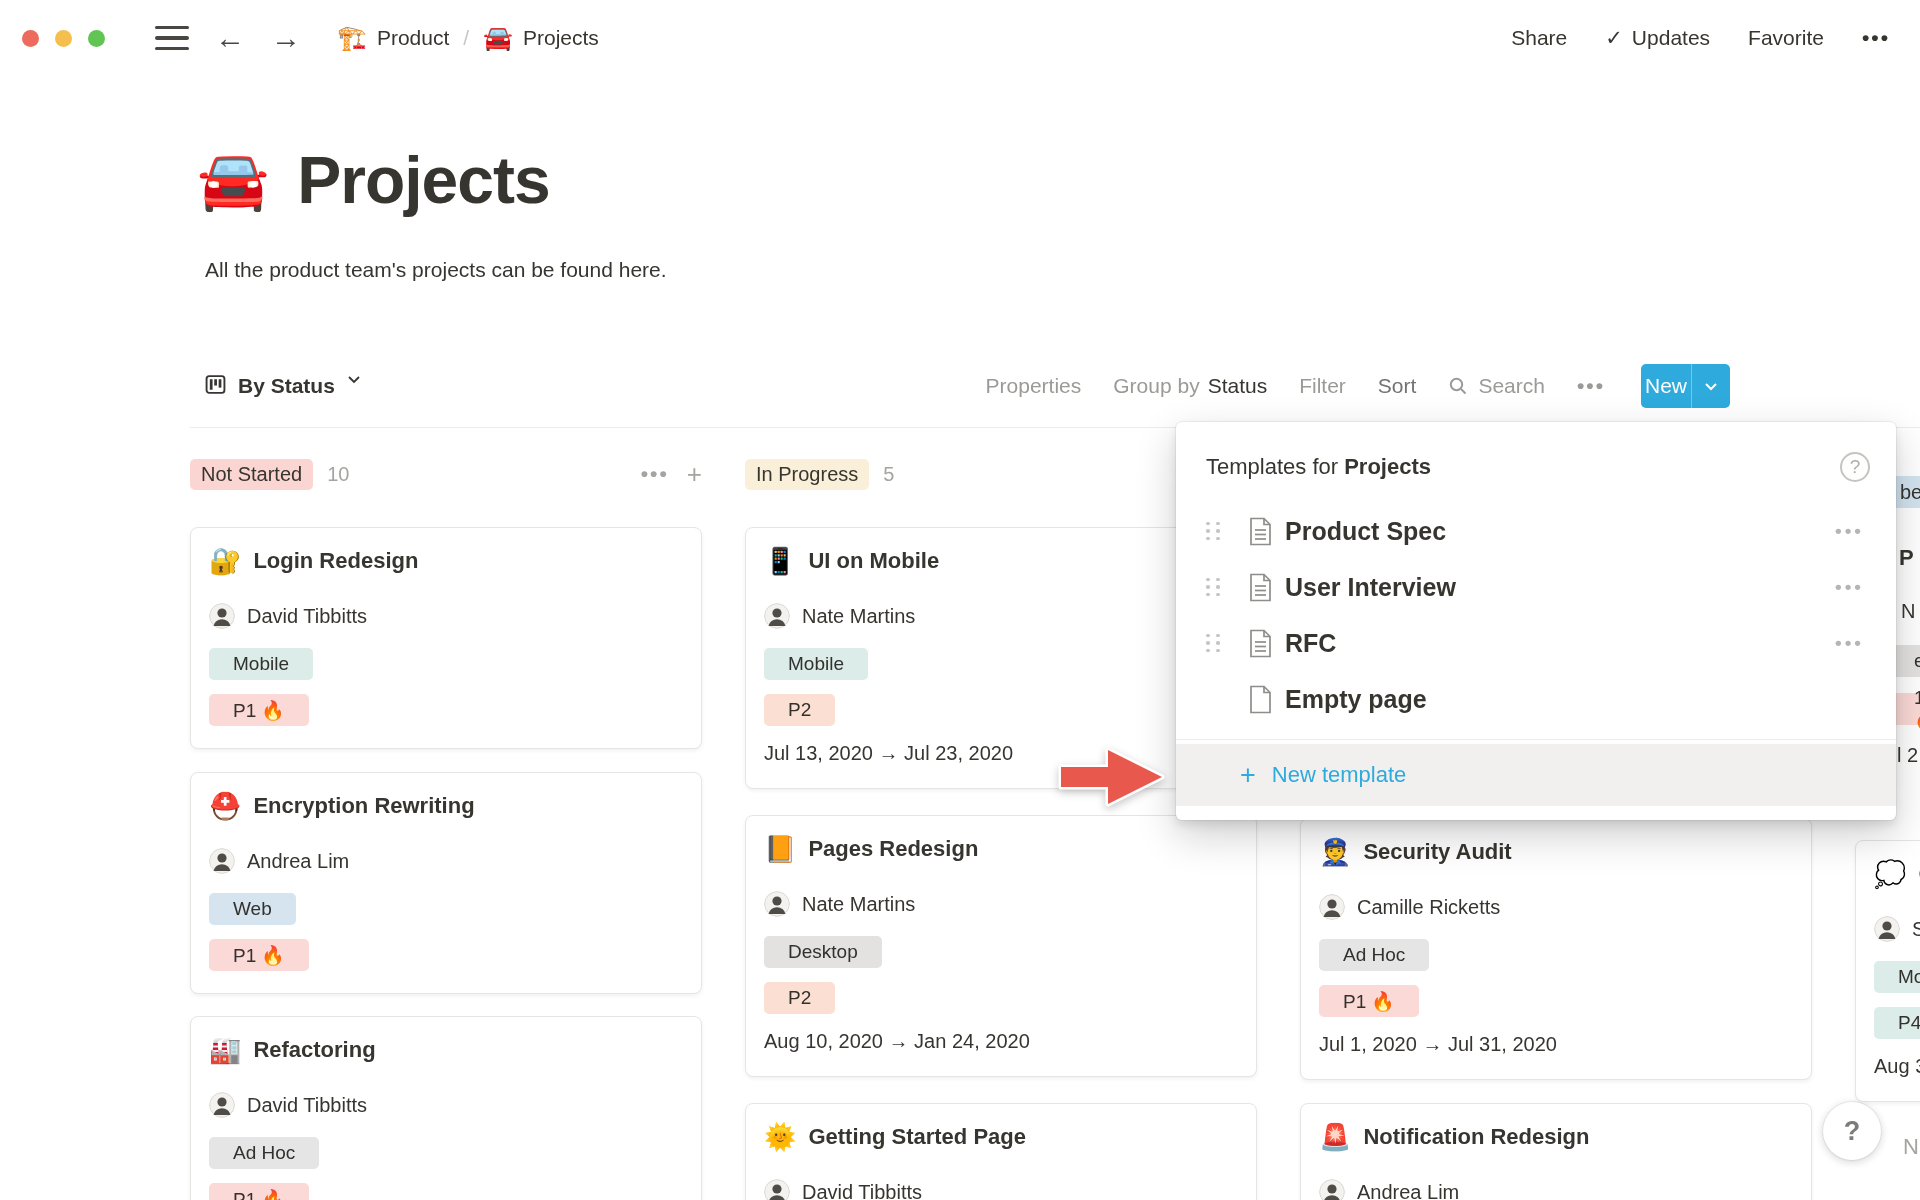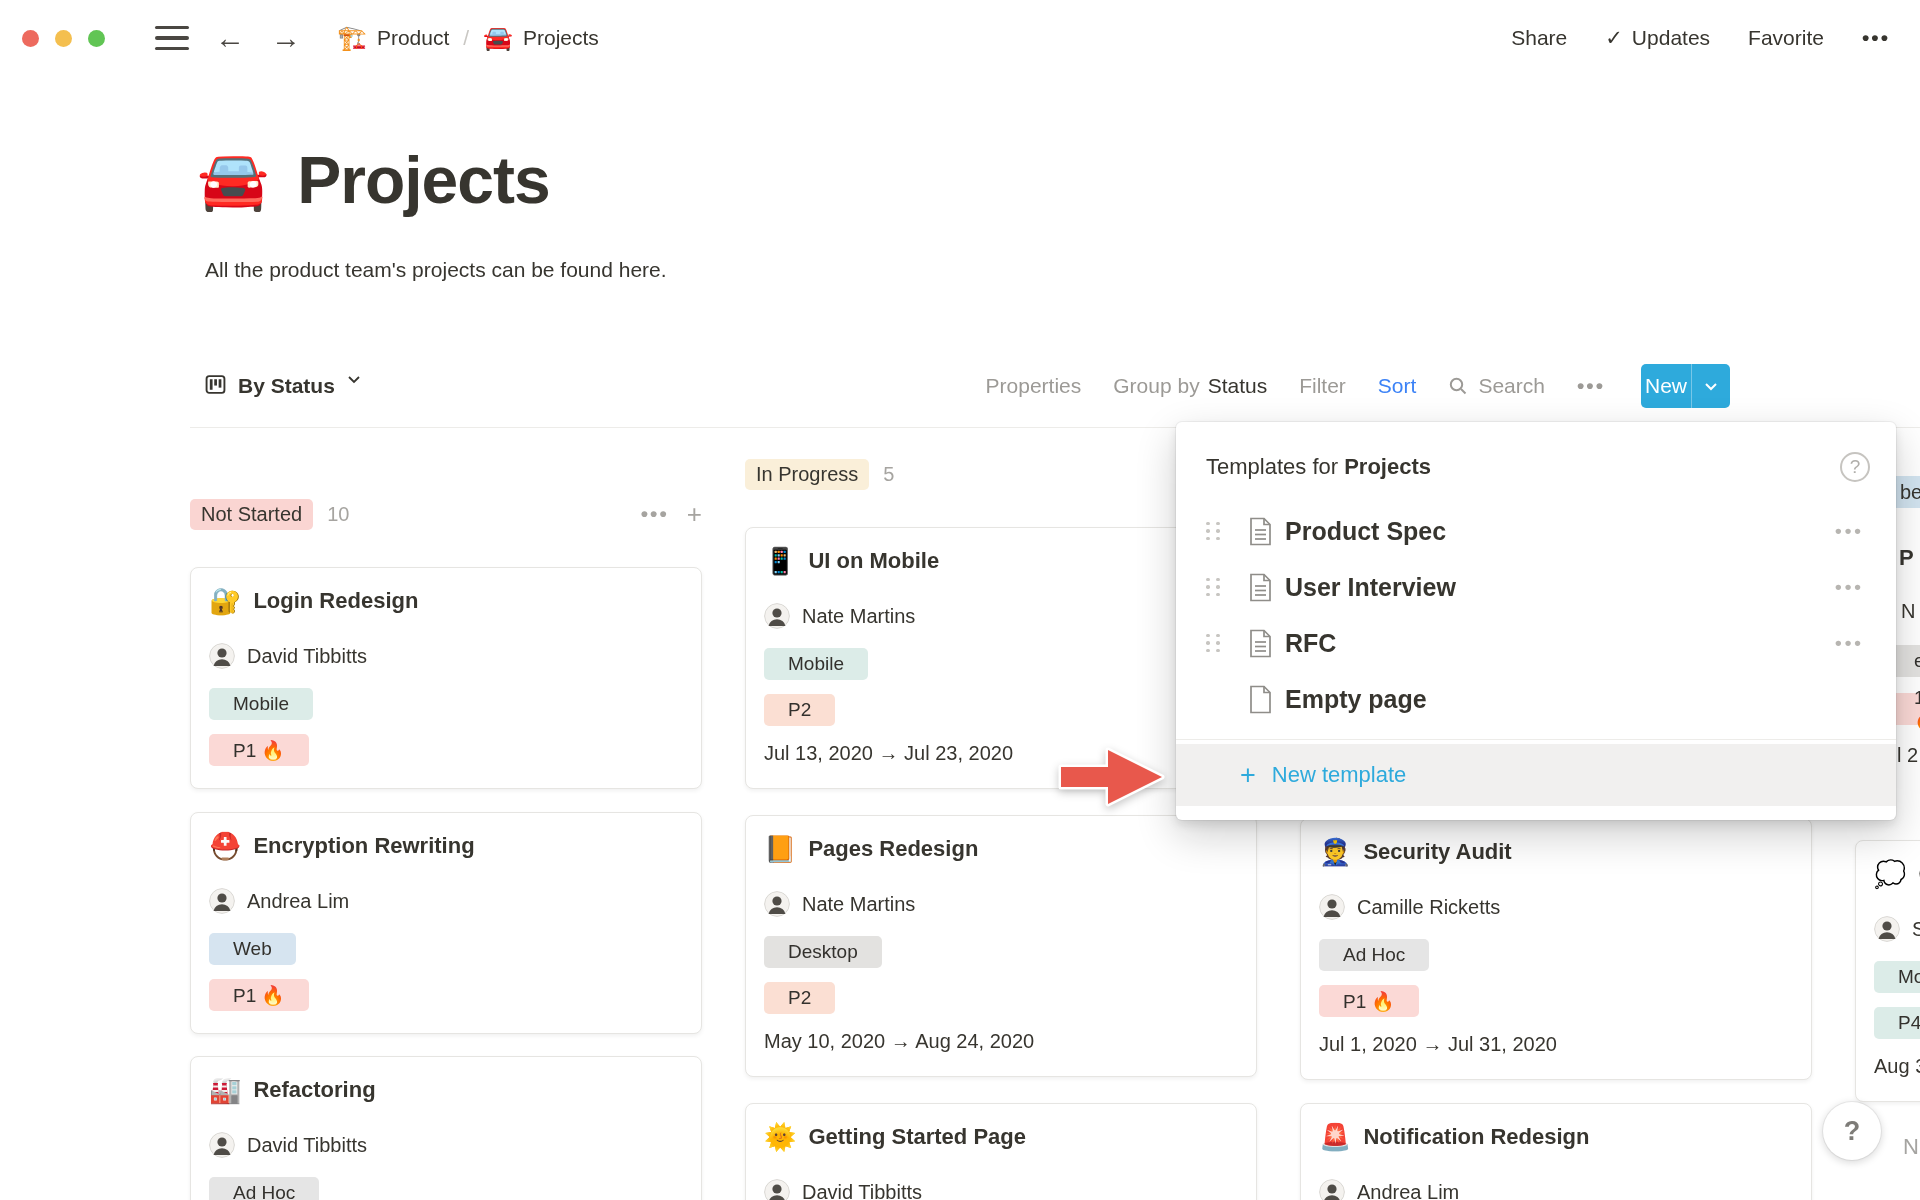--- a/index.html
+++ b/index.html
@@ -25,21 +25,21 @@
   .title-row h1{margin:0;font-size:66px;font-weight:700;letter-spacing:-1px;}
   .descr{position:absolute;left:205px;top:258px;font-size:21px;}
   
   .toolbar{position:absolute;left:190px;right:0;top:344px;height:84px;display:flex;align-items:center;
     justify-content:space-between;padding:0 190px 0 15px;border-bottom:1px solid #EDECE9;box-sizing:border-box;}
   .tb-left{display:flex;gap:12px;font-size:21px;font-weight:600;cursor:pointer;}
   .tb-right{display:flex;align-items:center;gap:32px;font-size:21px;}
   .tb-gray{color:#9C9A96;cursor:pointer;}
   .tb-dark{color:#37352F;}
   .groupby{display:flex;gap:8px;cursor:pointer;}
-  .sort{color:#3b82f6;cursor:pointer;}
+  .sort{color:#737373;cursor:pointer;}
   .searchbox{display:flex;align-items:center;gap:10px;color:#9C9A96;cursor:pointer;}
   .new-btn{display:flex;align-items:center;height:44px;background:#2EAADC;border-radius:5px;color:#fff;
     font-weight:500;cursor:pointer;margin-left:4px;overflow:hidden;}
   .new-btn .lbl{padding:0 4px;font-size:21px;}
   .new-btn .div{width:1px;height:44px;background:rgba(255,255,255,.35);}
   .new-btn .chev{width:38px;display:flex;align-items:center;justify-content:center;}
   
   .col{position:absolute;top:455px;width:512px;z-index:1;}
   .colhead{display:flex;align-items:center;height:38px;}
   .status-badge{font-size:20px;padding:4px 11px;border-radius:5px;}
@@ -174,21 +174,21 @@
       <span class="div"></span>
       <span class="chev">
         <svg width="14" height="10" viewBox="0 0 14 10">
             <polyline points="2,3 7,8 12,3" fill="none" stroke="#fff" stroke-width="2"></polyline>
           </svg>
       </span>
     </div>
   </div>
 </div>
 
-<div class="col" style="left:190px;margin-top:40px;">
+<div class="col" style="left:190px;">
   <div class="colhead">
     <span class="status-badge bg-notstarted">Not Started</span>
     <span class="count">10</span>
     <span class="hact first dots">•••</span>
     <span class="hact" style="font-size:26px;">+</span>
   </div>
 
   <div class="card" style="top:72px;height:222px;">
     <div class="c-title">
         <span class="emo">🔐</span>
@@ -273,21 +273,21 @@
     <div class="c-person">
         <svg class="avatar" viewBox="0 0 26 26">
           <circle cx="13" cy="13" r="12.4" fill="#F4F2EF" stroke="#D8D6D2"></circle>
           <circle cx="13" cy="10" r="4.6" fill="#4F4C47"></circle>
           <path d="M4.5 23a8.7 8.7 0 0 1 17 0z" fill="#4F4C47"></path>
         </svg>
         <span>Nate Martins</span>
       </div>
     <div class="tag-row first"><span class="tag t-gray">Desktop</span></div>
     <div class="tag-row"><span class="tag t-peach">P2</span></div>
-    <div class="c-date">May 10, 2020 → Aug 24, 2020</div>
+    <div class="c-date">Aug 10, 2020 → Jan 24, 2020</div>
   </div>
 
   <div class="card" style="top:648px;height:262px;">
     <div class="c-title">
         <span class="emo">🌞</span>
         <span>Getting Started Page</span>
       </div>
     <div class="c-person">
         <svg class="avatar" viewBox="0 0 26 26">
           <circle cx="13" cy="13" r="12.4" fill="#F4F2EF" stroke="#D8D6D2"></circle>

